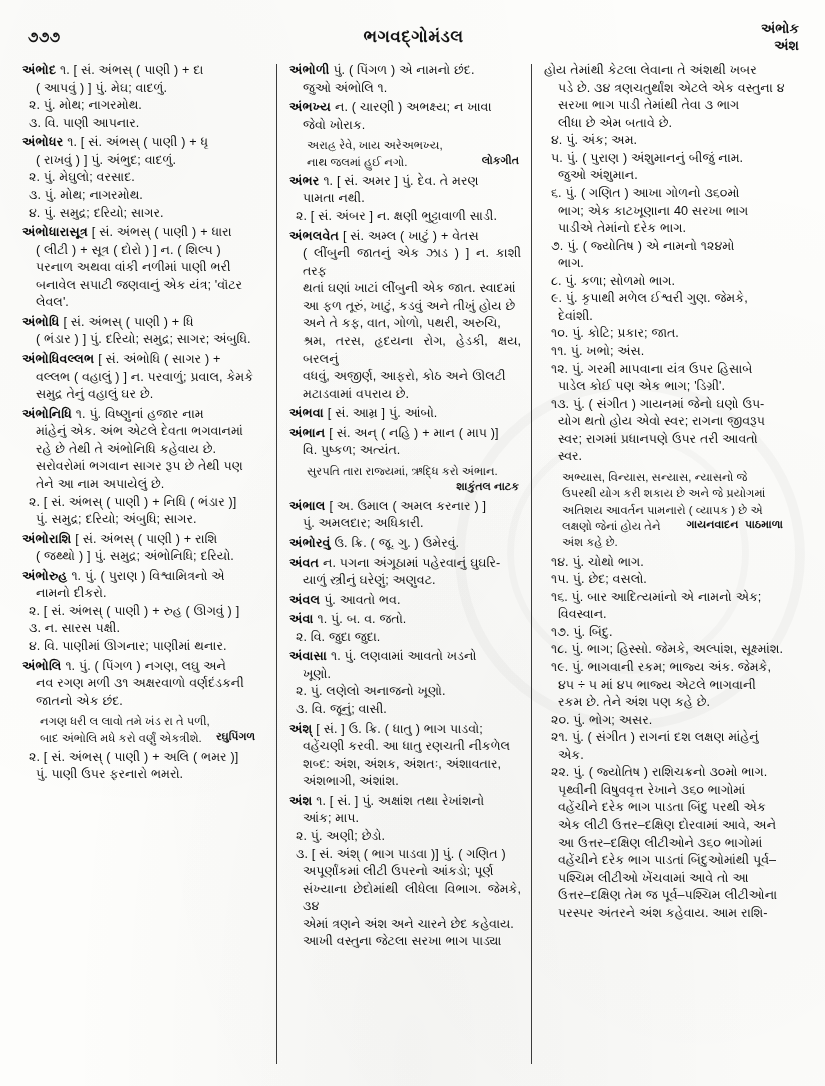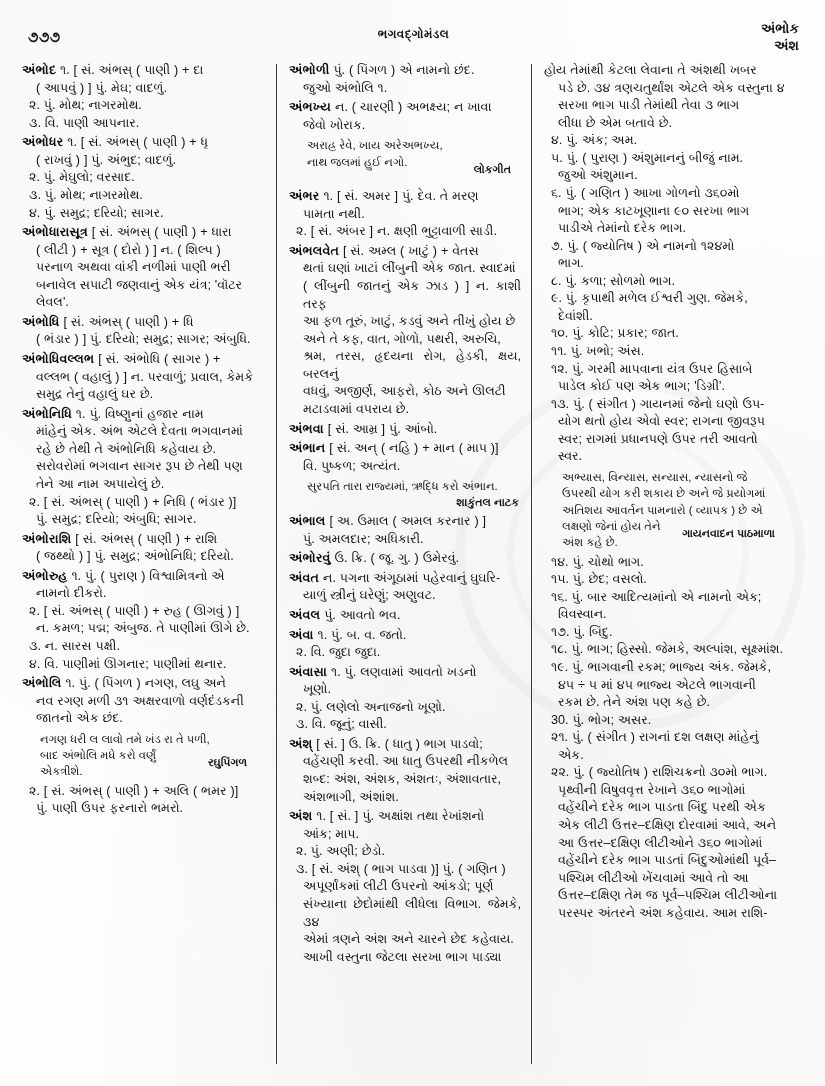--- a/index.html
+++ b/index.html
@@ -45,21 +45,21 @@
     z-index:2;
   }
   .runhead .folio{
     position:absolute;left:0;top:10px;
     font-size:15px;font-weight:bold;color:#141414;
     letter-spacing:.5px;
   }
   .runhead .booktitle{
     position:absolute;left:0;right:0;top:9px;
     text-align:center;
-    font-size:12px;font-weight:bold;color:#141414;
+    font-size:17px;font-weight:bold;color:#141414;
     letter-spacing:.4px;
   }
   .runhead .guides{
     position:absolute;right:0;top:2px;
     text-align:right;
     font-size:13.5px;font-weight:bold;color:#141414;
     line-height:1.28;
     margin-left:40px;
   }
   .runhead .guides div{display:block;}
@@ -135,22 +135,23 @@
     padding-right:2px;
   }
   .quote .qline-with-cite{
     display:flex;
     justify-content:space-between;
     gap:4px;
   }
   .quote .qline-with-cite .cite{
     display:inline;
     text-align:left;
-    margin:8px;
+    margin:0;
     white-space:nowrap;
+    font-family:Liberation Mono, monospace;
   }
 </style>
 </head>
 <body>
 
 <div class="page">
 
   <div class="watermark"></div>
 
   <div class="runhead">
@@ -204,21 +205,20 @@
           <div class="line cont">પું. સમુદ્ર; દરિયો; અંબુધિ; સાગર.</div>
         </div>
         <div class="entry">
           <div class="line"><span class="hw">અંભોરાશિ</span> [ સં. અંભસ્ ( પાણી ) + રાશિ</div>
           <div class="line cont">( જથ્થો ) ] પું. સમુદ્ર; અંભોનિધિ; દરિયો.</div>
         </div>
         <div class="entry">
           <div class="line"><span class="hw">અંભોરુહ</span> ૧. પું. ( પુરાણ ) વિશ્વામિત્રનો એ</div>
           <div class="line cont">નામનો દીકરો.</div>
           <div class="line sense">૨. [ સં. અંભસ્ ( પાણી ) + રુહ ( ઊગવું ) ]</div>
-          <div class="line cont">ન. કમળ; પદ્મ; અંબુજ. તે પાણીમાં ઊગે છે.</div>
           <div class="line sense">૩. ન. સારસ પક્ષી.</div>
           <div class="line sense">૪. વિ. પાણીમાં ઊગનાર; પાણીમાં થનાર.</div>
         </div>
         <div class="entry">
           <div class="line"><span class="hw">અંભોલિ</span> ૧. પું. ( પિંગળ ) નગણ, લઘુ અને</div>
           <div class="line cont">નવ રગણ મળી ૩૧ અક્ષરવાળો વર્ણદંડકની</div>
           <div class="line cont">જાતનો એક છંદ.</div>
           <div class="quote">
             <div class="q">નગણ ધરી લ લાવો તમે ખંડ રા તે પળી,</div>
             <div class="qline-with-cite">
@@ -247,22 +247,22 @@
             </div>
           </div>
         </div>
         <div class="entry">
           <div class="line"><span class="hw">અંભર</span> ૧. [ સં. અમર ] પું. દેવ. તે મરણ</div>
           <div class="line cont">પામતા નથી.</div>
           <div class="line sense">૨. [ સં. અંબર ] ન. ક્ષણી ભુટ્ટાવાળી સાડી.</div>
         </div>
         <div class="entry">
           <div class="line"><span class="hw">અંભલવેત</span> [ સં. અમ્લ ( ખાટું ) + વેતસ</div>
+          <div class="line cont">( લીંબુની જાતનું એક ઝાડ ) ] ન. કાશી તરફ</div>
           <div class="line cont">થતાં ઘણાં ખાટાં લીંબુની એક જાત. સ્વાદમાં</div>
-          <div class="line cont">( લીંબુની જાતનું એક ઝાડ ) ] ન. કાશી તરફ</div>
           <div class="line cont">આ ફળ તૂરું, ખાટું, કડવું અને તીખું હોય છે</div>
           <div class="line cont">અને તે કફ, વાત, ગોળો, પથરી, અરુચિ,</div>
           <div class="line cont">શ્રમ, તરસ, હૃદયના રોગ, હેડકી, ક્ષય, બરલનું</div>
           <div class="line cont">વધવું, અજીર્ણ, આફરો, કોઠ અને ઊલટી</div>
           <div class="line cont">મટાડવામાં વપરાય છે.</div>
         </div>
         <div class="entry">
           <div class="line"><span class="hw">અંભવા</span> [ સં. આમ્ર ] પું. આંબો.</div>
         </div>
         <div class="entry">
@@ -292,21 +292,21 @@
           <div class="line sense">૨. વિ. જુદા જુદા.</div>
         </div>
         <div class="entry">
           <div class="line"><span class="hw">અંવાસા</span> ૧. પું. લણવામાં આવતો ખડનો</div>
           <div class="line cont">ખૂણો.</div>
           <div class="line sense">૨. પું. લણેલો અનાજનો ખૂણો.</div>
           <div class="line sense">૩. વિ. જૂનું; વાસી.</div>
         </div>
         <div class="entry">
           <div class="line"><span class="hw">અંશ્</span> [ સં. ] ઉ. ક્રિ. ( ધાતુ ) ભાગ પાડવો;</div>
-          <div class="line cont">વહેંચણી કરવી. આ ધાતુ ઉપરથી નીકળેલ</div>
+          <div class="line cont">વહેંચણી કરવી. આ ધાતુ રણચતી નીકળેલ</div>
           <div class="line cont">શબ્દ: અંશ, અંશક, અંશતઃ, અંશાવતાર,</div>
           <div class="line cont">અંશભાગી, અંશાંશ.</div>
         </div>
         <div class="entry">
           <div class="line"><span class="hw">અંશ</span> ૧. [ સં. ] પું. અક્ષાંશ તથા રેખાંશનો</div>
           <div class="line cont">આંક; માપ.</div>
           <div class="line sense">૨. પું. અણી; છેડો.</div>
           <div class="line sense">૩. [ સં. અંશ્ ( ભાગ પાડવા )] પું. ( ગણિત )</div>
           <div class="line cont">અપૂર્ણાંકમાં લીટી ઉપરનો આંકડો; પૂર્ણ</div>
           <div class="line cont">સંખ્યાના છેદોમાંથી લીધેલા વિભાગ. જેમકે, ૩૪</div>
@@ -318,21 +318,21 @@
     <div class="col c3" id="col3">
         <div class="entry">
           <div class="line continued">હોય તેમાંથી કેટલા લેવાના તે અંશથી ખબર</div>
           <div class="line cont">પડે છે. ૩૪ ત્રણચતુર્થાંશ એટલે એક વસ્તુના ૪</div>
           <div class="line cont">સરખા ભાગ પાડી તેમાંથી તેવા ૩ ભાગ</div>
           <div class="line cont">લીધા છે એમ બતાવે છે.</div>
           <div class="line sense">૪. પું. અંક; અમ.</div>
           <div class="line sense">૫. પું. ( પુરાણ ) અંશુમાનનું બીજું નામ.</div>
           <div class="line cont">જુઓ અંશુમાન.</div>
           <div class="line sense">૬. પું. ( ગણિત ) આખા ગોળનો ૩૬૦મો</div>
-          <div class="line cont">ભાગ; એક કાટખૂણાના ૯૦ સરખા ભાગ</div>
+          <div class="line cont">ભાગ; એક કાટખૂણાના 40 સરખા ભાગ</div>
           <div class="line cont">પાડીએ તેમાંનો દરેક ભાગ.</div>
           <div class="line sense">૭. પું. ( જ્યોતિષ ) એ નામનો ૧૨૪મો</div>
           <div class="line cont">ભાગ.</div>
           <div class="line sense">૮. પું. કળા; સોળમો ભાગ.</div>
           <div class="line sense">૯. પું. કૃપાથી મળેલ ઈશ્વરી ગુણ. જેમકે,</div>
           <div class="line cont">દેવાંશી.</div>
           <div class="line sense">૧૦. પું. કોટિ; પ્રકાર; જાત.</div>
           <div class="line sense">૧૧. પું. ખભો; અંસ.</div>
           <div class="line sense">૧૨. પું. ગરમી માપવાના યંત્ર ઉપર હિસાબે</div>
           <div class="line cont">પાડેલ કોઈ પણ એક ભાગ; 'ડિગ્રી'.</div>
@@ -351,21 +351,21 @@
           </div>
           <div class="line sense">૧૪. પું. ચોથો ભાગ.</div>
           <div class="line sense">૧૫. પું. છેદ; વસલો.</div>
           <div class="line sense">૧૬. પું. બાર આદિત્યમાંનો એ નામનો એક;</div>
           <div class="line cont">વિવસ્વાન.</div>
           <div class="line sense">૧૭. પું. બિંદુ.</div>
           <div class="line sense">૧૮. પું. ભાગ; હિસ્સો. જેમકે, અલ્પાંશ, સૂક્ષ્માંશ.</div>
           <div class="line sense">૧૯. પું. ભાગવાની રકમ; ભાજ્ય અંક. જેમકે,</div>
           <div class="line cont">૪૫ ÷ ૫ માં ૪૫ ભાજ્ય એટલે ભાગવાની</div>
           <div class="line cont">રકમ છે. તેને અંશ પણ કહે છે.</div>
-          <div class="line sense">30. પું. ભોગ; અસર.</div>
+          <div class="line sense">૨૦. પું. ભોગ; અસર.</div>
           <div class="line sense">૨૧. પું. ( સંગીત ) રાગનાં દશ લક્ષણ માંહેનું</div>
           <div class="line cont">એક.</div>
           <div class="line sense">૨૨. પું. ( જ્યોતિષ ) રાશિચક્રનો ૩૦મો ભાગ.</div>
           <div class="line cont">પૃથ્વીની વિષુવવૃત્ત રેખાને ૩૬૦ ભાગોમાં</div>
           <div class="line cont">વહેંચીને દરેક ભાગ પાડતા બિંદુ પરથી એક</div>
           <div class="line cont">એક લીટી ઉત્તર–દક્ષિણ દોરવામાં આવે, અને</div>
           <div class="line cont">આ ઉત્તર–દક્ષિણ લીટીઓને ૩૬૦ ભાગોમાં</div>
           <div class="line cont">વહેંચીને દરેક ભાગ પાડતાં બિંદુઓમાંથી પૂર્વ–</div>
           <div class="line cont">પશ્ચિમ લીટીઓ ખેંચવામાં આવે તો આ</div>
           <div class="line cont">ઉત્તર–દક્ષિણ તેમ જ પૂર્વ–પશ્ચિમ લીટીઓના</div>

